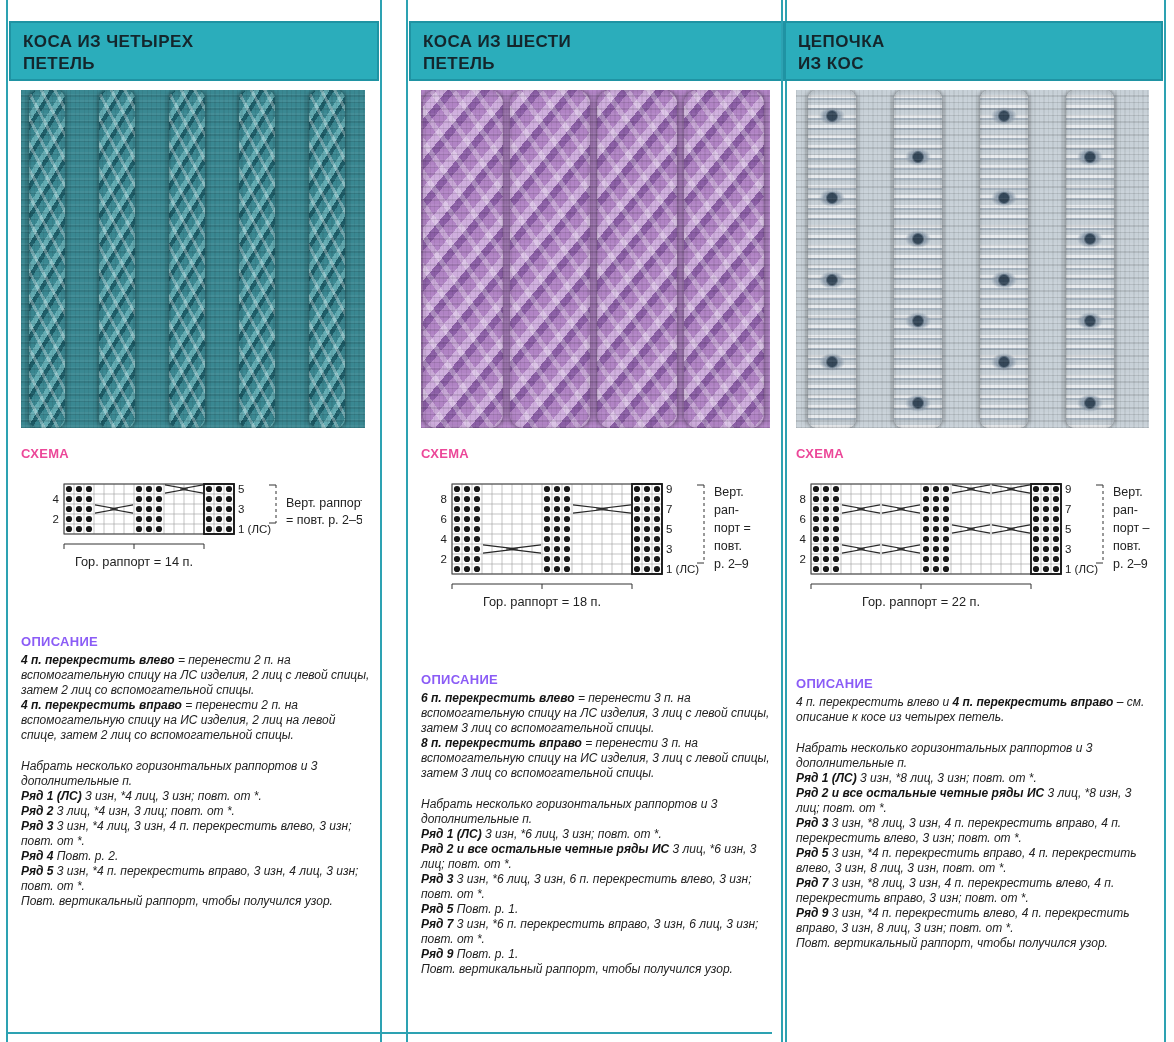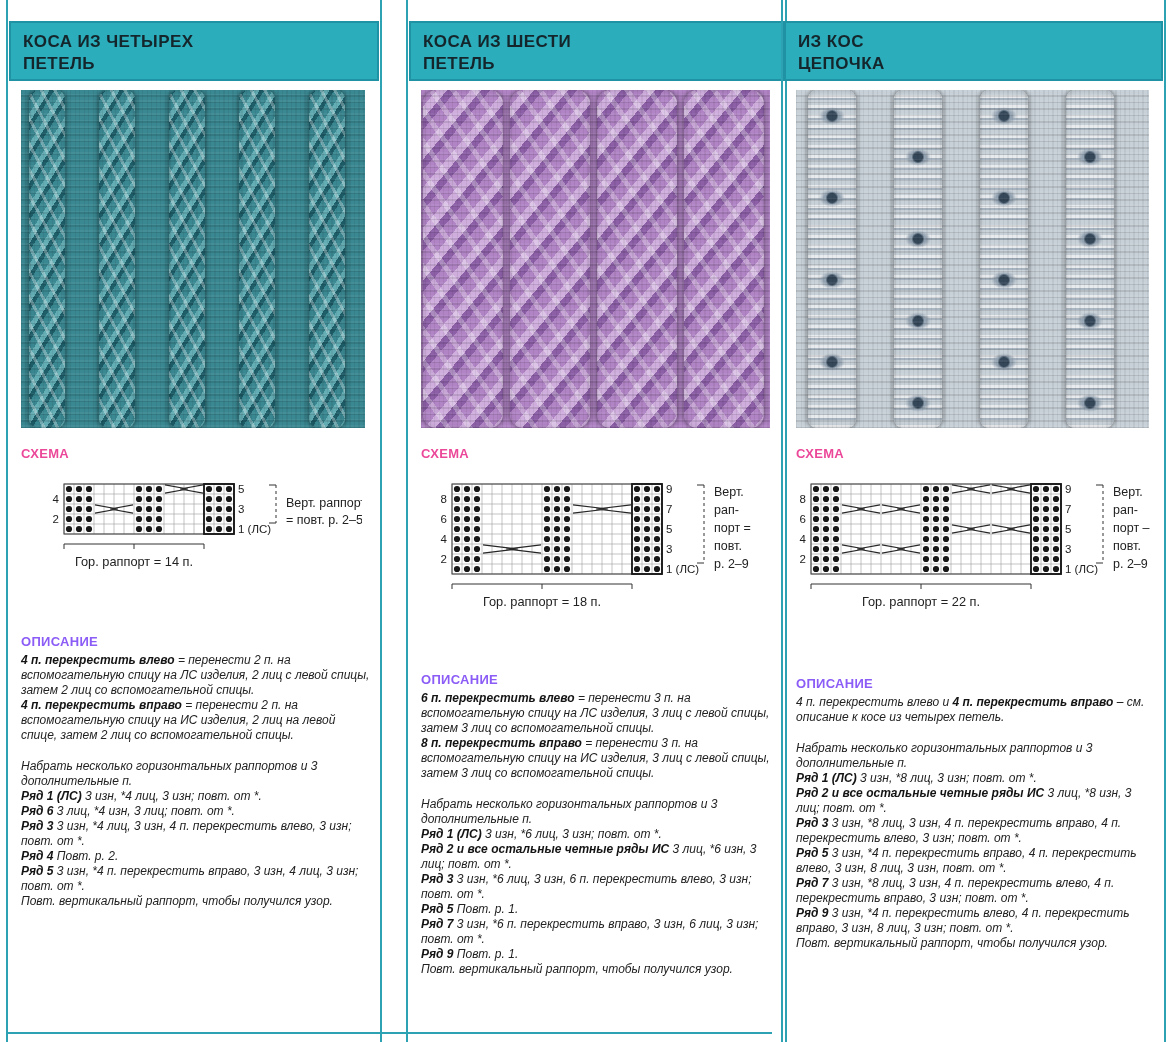--- a/index.html
+++ b/index.html
@@ -162,21 +162,21 @@
         </svg>
       </div>
     <div class="desc">
       <div class="desc-title">ОПИСАНИЕ</div>
       <div class="desc-body">
           <div class="para"><b>4 п. перекрестить влево</b><span> = перенести 2 п. на вспомогательную спицу на ЛС изделия, 2 лиц с левой спицы, затем 2 лиц со вспомогательной спицы.</span></div>
           <div class="para"><b>4 п. перекрестить вправо</b><span> = перенести 2 п. на вспомогательную спицу на ИС изделия, 2 лиц на левой спице, затем 2 лиц со вспомогательной спицы.</span></div>
           <div class="spacer"></div>
           <div class="para"><span>Набрать несколько горизонтальных раппортов и 3 дополнительные п.</span></div>
           <div class="para"><b>Ряд 1 (ЛС)</b><span> 3 изн, *4 лиц, 3 изн; повт. от *.</span></div>
-          <div class="para"><b>Ряд 6</b><span> 3 лиц, *4 изн, 3 лиц; повт. от *.</span></div>
+          <div class="para"><b>Ряд 2</b><span> 3 лиц, *4 изн, 3 лиц; повт. от *.</span></div>
           <div class="para"><b>Ряд 3</b><span> 3 изн, *4 лиц, 3 изн, 4 п. перекрестить влево, 3 изн; повт. от *.</span></div>
           <div class="para"><b>Ряд 4</b><span> Повт. р. 2.</span></div>
           <div class="para"><b>Ряд 5</b><span> 3 изн, *4 п. перекрестить вправо, 3 изн, 4 лиц, 3 изн; повт. от *.</span></div>
           <div class="para"><span>Повт. вертикальный раппорт, чтобы получился узор.</span></div>
         </div>
     </div>
   </div>
 
   <div class="col c1" id="col-1">
     <div class="hdr">
@@ -348,22 +348,22 @@
           <div class="para"><b>Ряд 5</b><span> Повт. р. 1.</span></div>
           <div class="para"><b>Ряд 7</b><span> 3 изн, *6 п. перекрестить вправо, 3 изн, 6 лиц, 3 изн; повт. от *.</span></div>
           <div class="para"><b>Ряд 9</b><span> Повт. р. 1.</span></div>
           <div class="para"><span>Повт. вертикальный раппорт, чтобы получился узор.</span></div>
         </div>
     </div>
   </div>
 
   <div class="col c2" id="col-2">
     <div class="hdr">
+      <span>ЦЕПОЧКА</span>
       <span>ИЗ КОС</span>
-      <span>ЦЕПОЧКА</span>
     </div>
     <div class="swatch sw-chain-cables" style="--base: #c8d1d8; --light: #e8ebee; --dark: #93a2b1; --dark2: #a7b4c0; --hole: #35485a;">
         <div class="band" style="left: 12px; width: 48px;"></div>
         <div class="band alt" style="left: 98px; width: 48px;"></div>
         <div class="band" style="left: 184px; width: 48px;"></div>
         <div class="band alt" style="left: 270px; width: 48px;"></div>
       </div>
     <div class="lbl schema-lbl">СХЕМА</div>
     <div class="chart">
         <svg width="376" height="142" viewBox="0 0 376 142">

